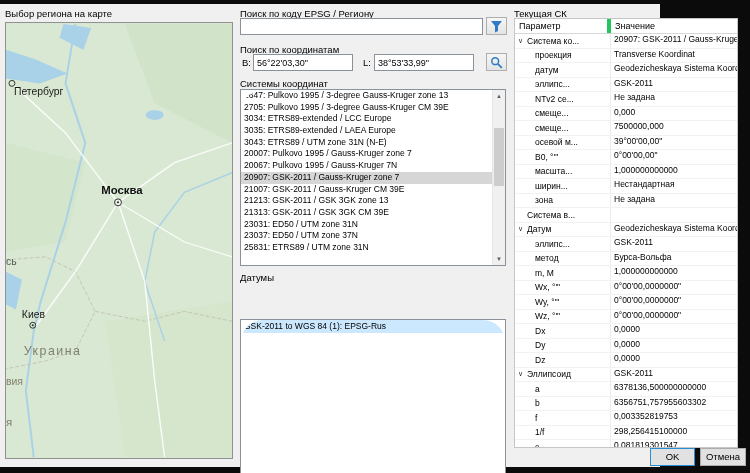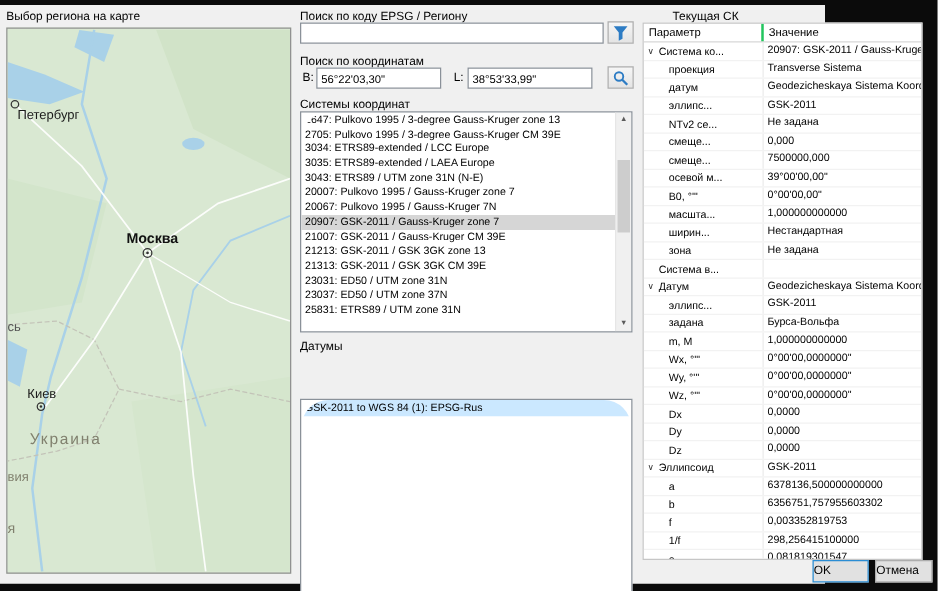--- a/index.html
+++ b/index.html
@@ -19,29 +19,29 @@
   .datums .list-item{height:13px;line-height:13px;}
   .datums .list-item.selected{background:#cbe8ff;}
   .scrollbar{position:absolute;top:0;right:0;bottom:0;width:13px;background:#f0f0f0;border-left:1px solid #e6e6e6;}
   .sb-arrow{position:absolute;left:0;right:0;height:12px;text-align:center;font-size:6px;line-height:12px;color:#5a5a5a;}
   .sb-up{top:0;} .sb-up::before{content:"▲";}
   .sb-down{bottom:0;} .sb-down::before{content:"▼";}
   .sb-thumb{position:absolute;left:1px;right:1px;top:38px;height:58px;background:#cdcdcd;}
   .ptable{position:absolute;left:514px;top:14px;width:224px;height:430px;border:1px solid #c6c6c6;background:#fff;overflow:hidden;}
   .thead{display:flex;height:15px;border-bottom:1px solid #d8d8d8;font-size:9px;align-items:center;}
   .hc{padding:0 4px;white-space:nowrap;overflow:hidden;}
-  .hc-param{width:96px;border-right:2px solid #22c55e;height:100%;line-height:15px;}
+  .hc-param{width:96px;border-right:4px solid #22c55e;height:100%;line-height:15px;}
   .trow{display:flex;height:14.5px;border-bottom:1px solid #f2f2f2;font-size:8.5px;align-items:flex-start;}
   .cell-param{width:96px;height:100%;display:flex;align-items:center;border-right:1px solid #ececec;padding-left:3px;overflow:hidden;white-space:nowrap;}
   .chev{width:9px;flex:0 0 9px;font-size:7px;color:#333;visibility:hidden;}
   .chev::before{content:"∨";}
   .trow.group .chev{visibility:visible;}
   .trow.indent .cell-param{padding-left:11px;}
   .cell-value{flex:1;padding:0 3px;overflow:hidden;white-space:nowrap;}
-  .btn{position:absolute;top:444px;height:18px;font-size:9.5px;background:#e1e1e1;border:1px solid #adadad;text-align:left;line-height:15px;cursor:pointer;}
+  .btn{position:absolute;top:444px;height:18px;font-size:9.5px;background:#e1e1e1;border:1px solid #adadad;text-align:center;line-height:15px;cursor:pointer;}
   .btn-ok{left:650px;width:45px;border-color:#2a8dd4;}
   .btn-cancel{left:700px;width:46px;}
 </style>
 </head>
 <body>
 
 <div class="dialog">
 
   <div class="lbl" style="left:5px;top:4px;">Выбор региона на карте</div>
   <div class="mapbox">
@@ -149,42 +149,42 @@
   </div>
 
   <div class="lbl" style="left:240px;top:268px;">Датумы</div>
   <div class="listbox datums" style="left:240px;top:279px;width:266px;height:176px;margin-top:36px;">
     <div class="list-inner">
 
         <div class="list-item selected">GSK-2011 to WGS 84 (1): EPSG-Rus</div>
       </div>
   </div>
 
-  <div class="lbl" style="left:514px;top:4px;margin-left:24px;">Текущая СК</div>
+  <div class="lbl" style="left:514px;top:4px;">Текущая СК</div>
   <div class="ptable">
     <div class="thead">
       <div class="hc hc-param">Параметр</div>
       <div class="hc">Значение</div>
     </div>
     <div>
 
         <div class="trow group">
           <div class="cell-param">
             <span class="chev"></span>
             <span>Система ко...</span>
           </div>
           <div class="cell-value"><span>20907: GSK-2011 / Gauss-Kruger zone 7</span></div>
         </div>
 
         <div class="trow indent">
           <div class="cell-param">
             <span class="chev"></span>
             <span>проекция</span>
           </div>
-          <div class="cell-value"><span>Transverse Sistema</span></div>
+          <div class="cell-value"><span>Transverse Koordinat</span></div>
         </div>
 
         <div class="trow indent">
           <div class="cell-param">
             <span class="chev"></span>
             <span>датум</span>
           </div>
           <div class="cell-value"><span>Geodezicheskaya Sistema Koordinat 2011</span></div>
         </div>
 
@@ -280,21 +280,21 @@
           <div class="cell-param">
             <span class="chev"></span>
             <span>эллипс...</span>
           </div>
           <div class="cell-value"><span>GSK-2011</span></div>
         </div>
 
         <div class="trow indent">
           <div class="cell-param">
             <span class="chev"></span>
-            <span>задана</span>
+            <span>метод</span>
           </div>
           <div class="cell-value"><span>Бурса-Вольфа</span></div>
         </div>
 
         <div class="trow indent">
           <div class="cell-param">
             <span class="chev"></span>
             <span>m, M</span>
           </div>
           <div class="cell-value"><span>1,000000000000</span></div>

